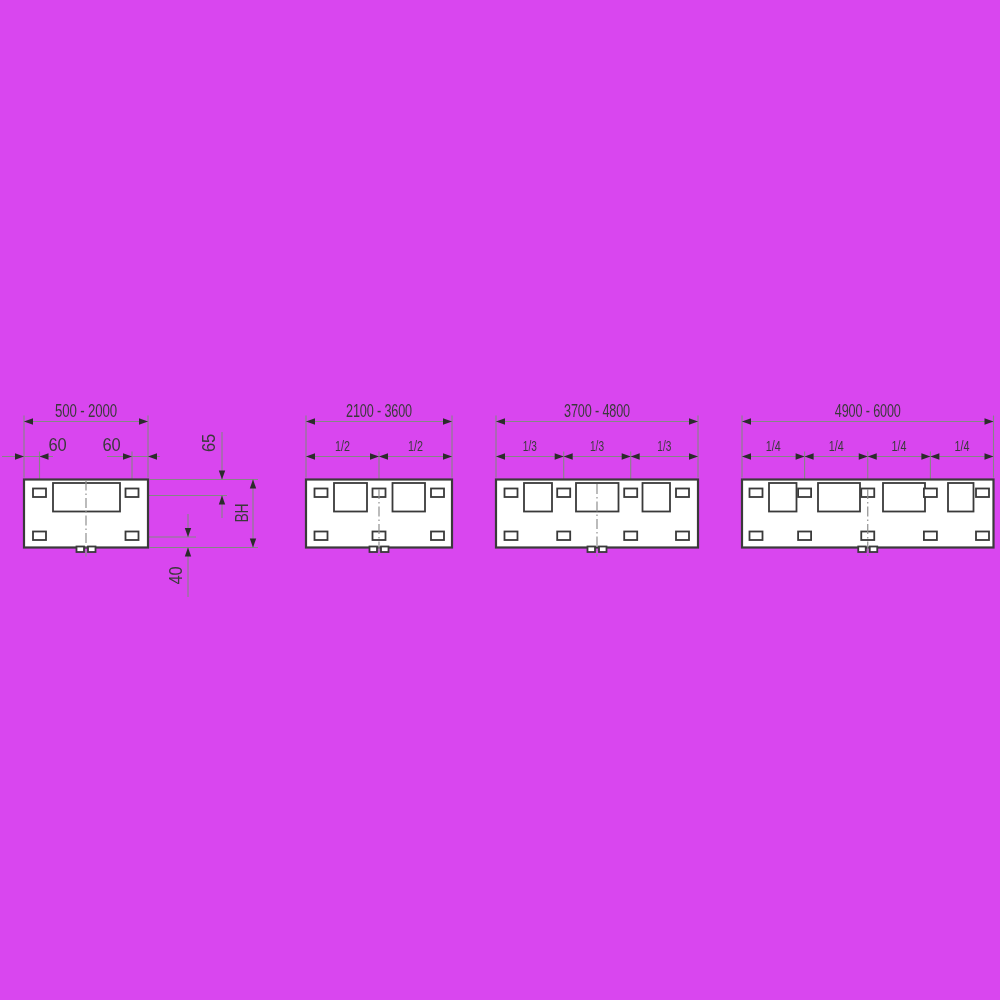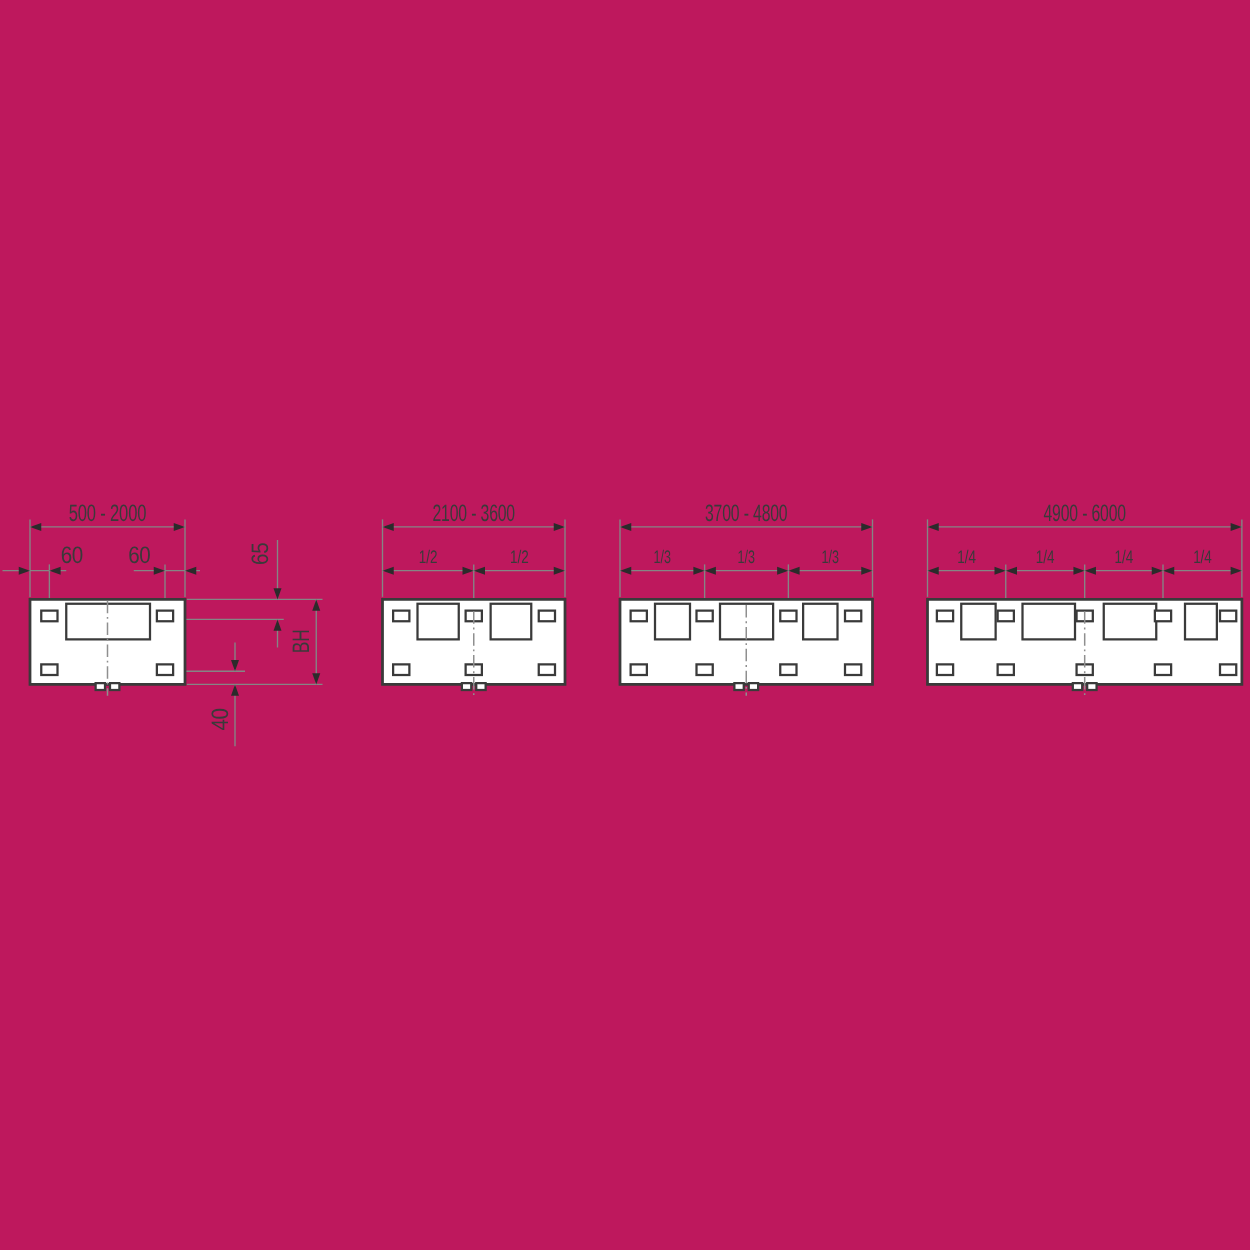--- a/index.html
+++ b/index.html
@@ -1,20 +1,20 @@
 <!DOCTYPE html>
 <html><head>
 <meta charset="utf-8">
 <style>
   html, body { margin: 0; padding: 0; background: #ffffff; }
   .stage {
     position: relative;
     width: 1000px;
     height: 1000px;
-    background: #be185d;
+    background: #d946ef;
     overflow: hidden;
     font-family: "Liberation Sans", sans-serif;
   }
   svg text {
     fill: #3a3a3a;
     font-family: "Liberation Sans", sans-serif;
   }
   .t1 { font-size: 19px; letter-spacing: -0.2px; }
   .t3 { font-size: 14.5px; }
   .o  { stroke: #3a3a3a; stroke-width: 2.2; fill: #ffffff; }

